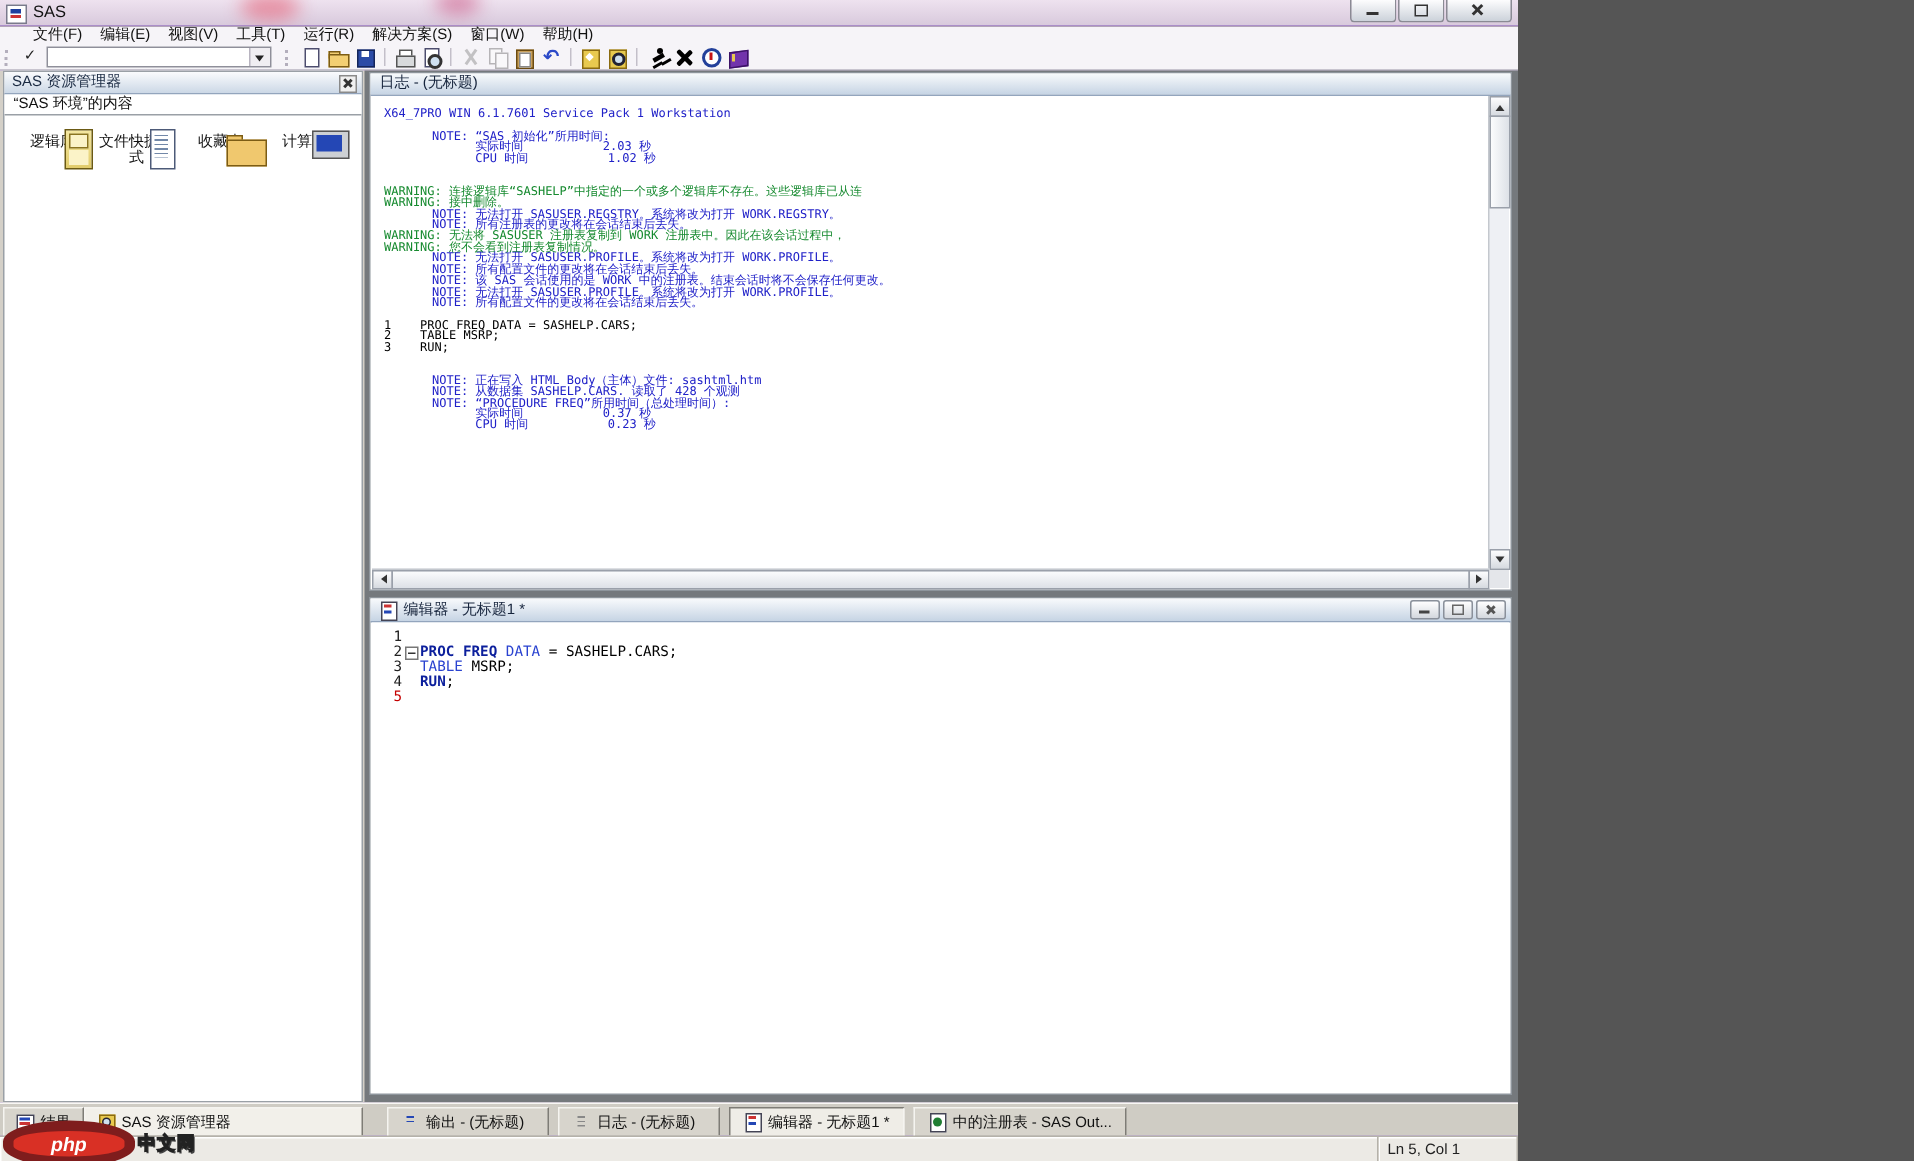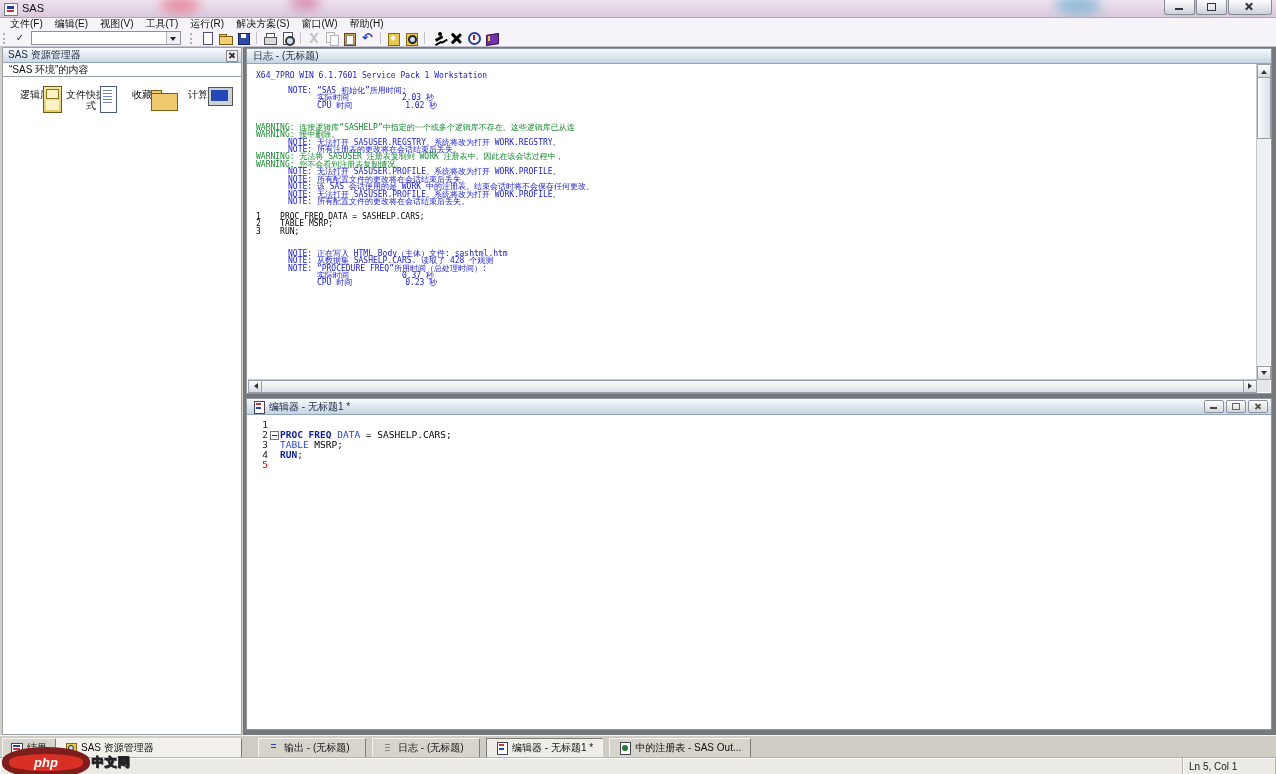--- a/index.html
+++ b/index.html
@@ -1,16 +1,16 @@
 <!DOCTYPE html>
 <html><head>
 <meta charset="utf-8">
 <style>
   html,body{margin:0;padding:0;background:#555;}
-  #screen{position:relative;width:1276px;height:774px;background:#6d28d9;
+  #screen{position:relative;width:1012px;height:774px;background:#6d28d9;
     font-family:"Liberation Sans","DejaVu Sans",sans-serif;overflow:hidden;
     -webkit-font-smoothing:none;}
   
   .titlebar{position:absolute;left:0;top:0;right:0;height:17px;
     background:linear-gradient(#eee2ef,#d8c9dc);border-bottom:1px solid #b3a4b8;overflow:hidden;}
   .blob{position:absolute;border-radius:50%;filter:blur(6px);opacity:.55;}
   .b1{left:160px;top:-4px;width:40px;height:18px;background:#e5536a;}
   .b2{left:290px;top:-6px;width:30px;height:16px;background:#c94b7c;}
   .b3{left:1055px;top:-5px;width:46px;height:20px;background:#4fa3c9;}
   .b4{left:1175px;top:-4px;width:30px;height:16px;background:#5fae52;}
@@ -23,21 +23,21 @@
   .winbtns{position:absolute;right:4px;top:0;display:flex;}
   .wb{width:29px;height:14px;margin-left:1px;background:linear-gradient(#fdfdfe,#ccd2da);
     border:1px solid #8a8a94;border-top:none;border-radius:0 0 3px 3px;position:relative;}
   .wb.close{width:42px;}
   .glyph-min{position:absolute;left:10px;top:8px;width:8px;height:2px;background:#333;}
   .glyph-max{position:absolute;left:10px;top:3px;width:7px;height:6px;border:1.5px solid #333;}
   .glyph-x::before,.glyph-x::after{content:"";position:absolute;left:19px;top:2px;width:2px;height:9px;background:#333;}
   .glyph-x::before{transform:rotate(45deg);} .glyph-x::after{transform:rotate(-45deg);}
   
   .menubar{position:absolute;left:0;top:18px;right:0;height:12px;background:#f6f4f8;
-    font-size:10px;line-height:12px;color:#111;display:flex;padding-left:4px;text-align:right;}
+    font-size:10px;line-height:12px;color:#111;display:flex;padding-left:16px;text-align:right;}
   .menu-item{padding:0 6px;white-space:nowrap;}
   
   .toolbar{position:absolute;left:0;top:30px;right:0;height:16px;background:#f6f4f8;
     border-bottom:1px solid #c8c4cf;display:flex;align-items:center;}
   .grip{width:3px;height:11px;border-left:2px dotted #b3aebc;margin:0 4px 0 3px;}
   .check-btn{width:16px;height:13px;border:none;background:transparent;color:#222;
     font-size:10px;line-height:12px;padding:0;margin-right:3px;}
   .cmdbox{width:148px;height:12px;background:#fff;border:1px solid #8f8f9a;position:relative;margin-right:6px;}
   .cmdbox input{position:absolute;left:1px;top:0;width:130px;height:11px;border:none;outline:none;
     font-size:9px;padding:0 2px;background:transparent;}

